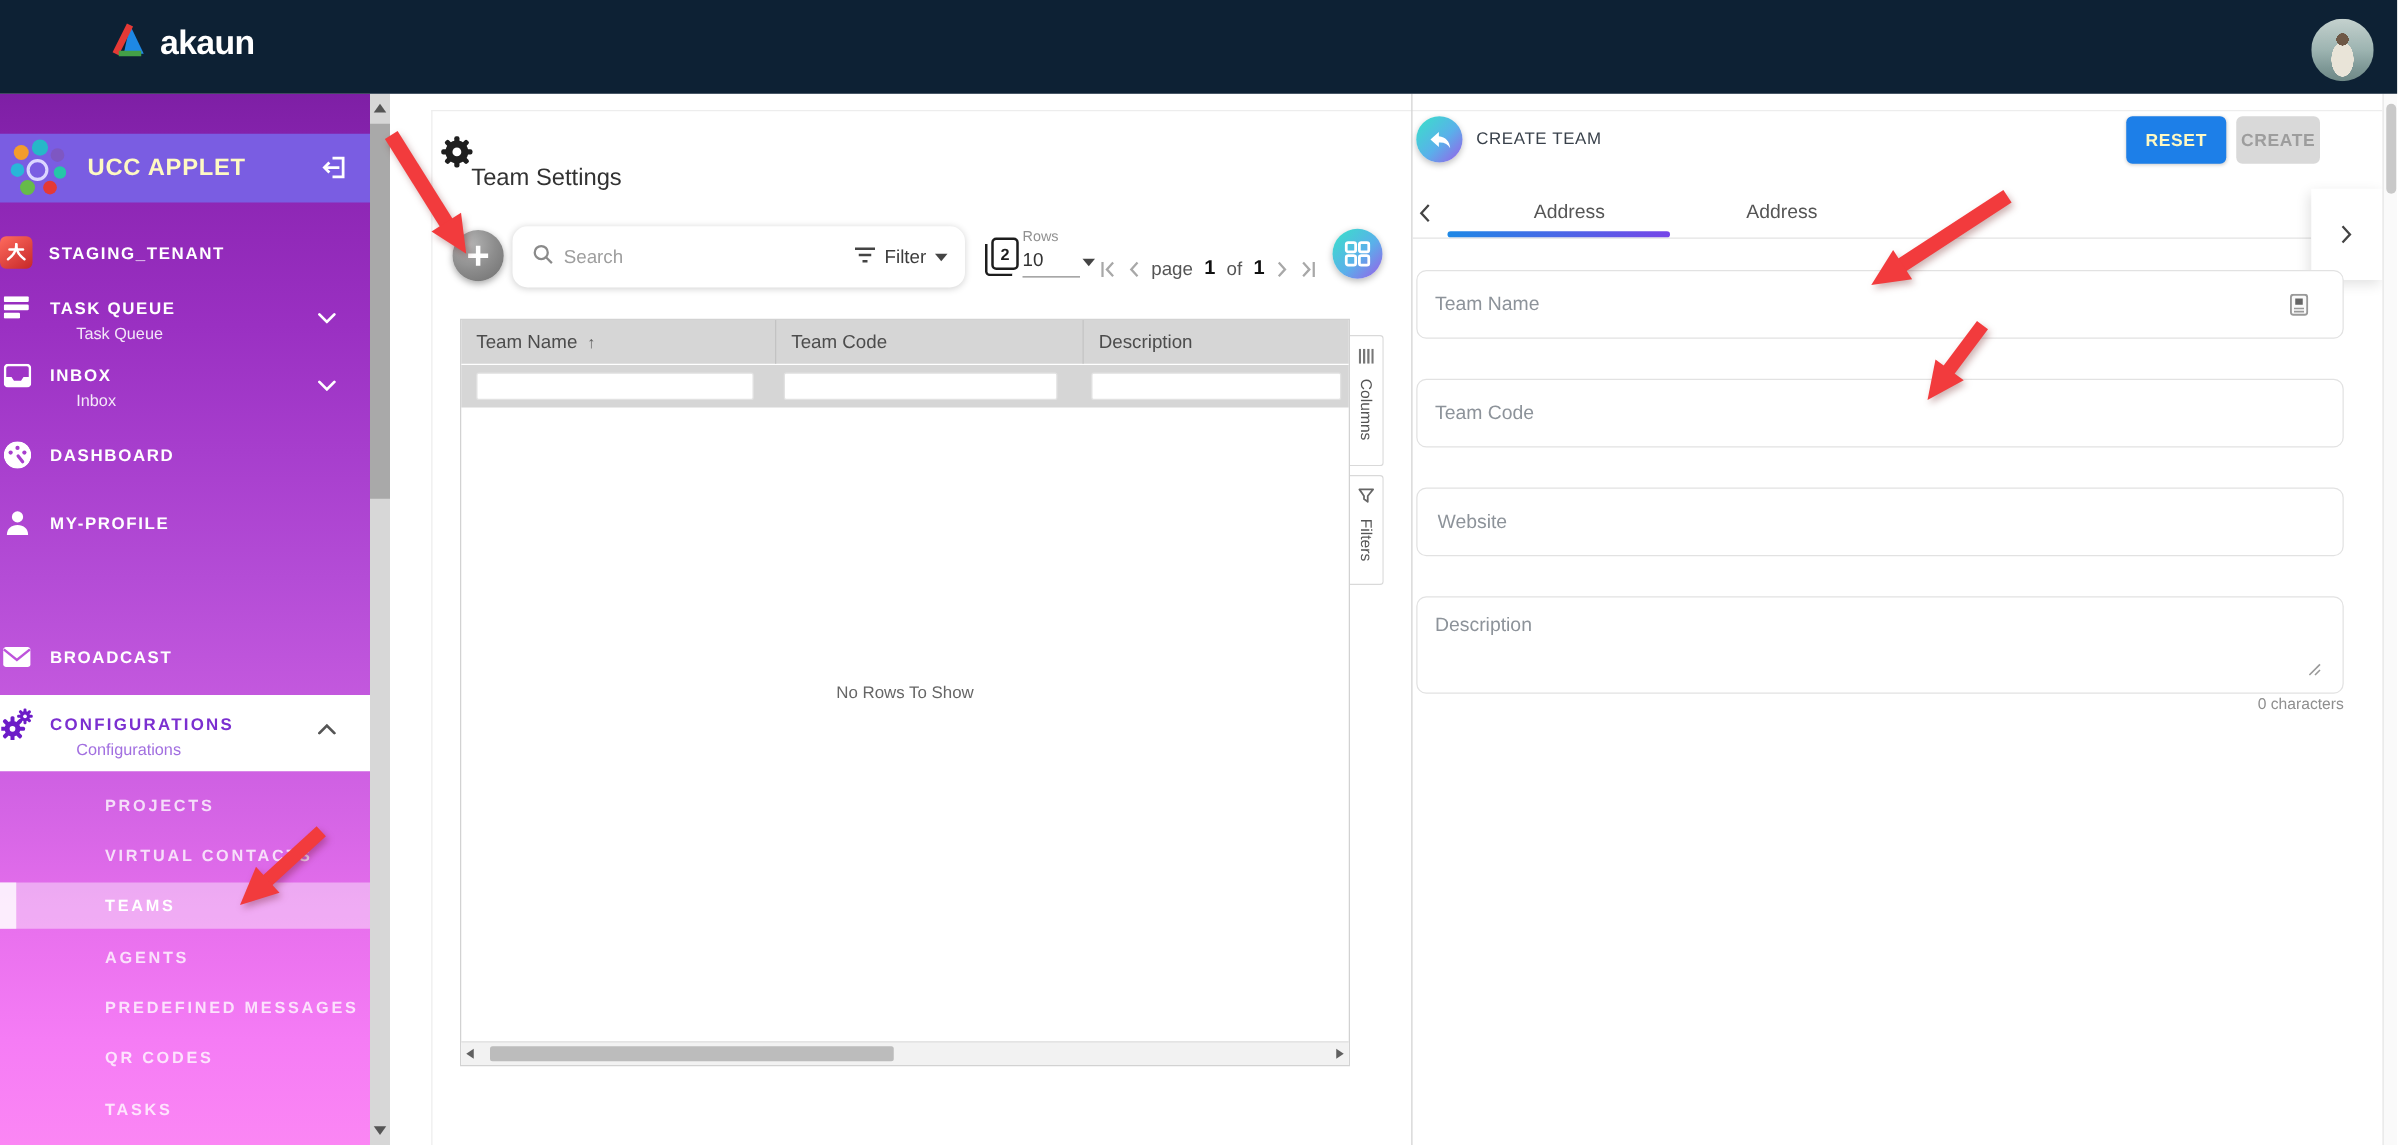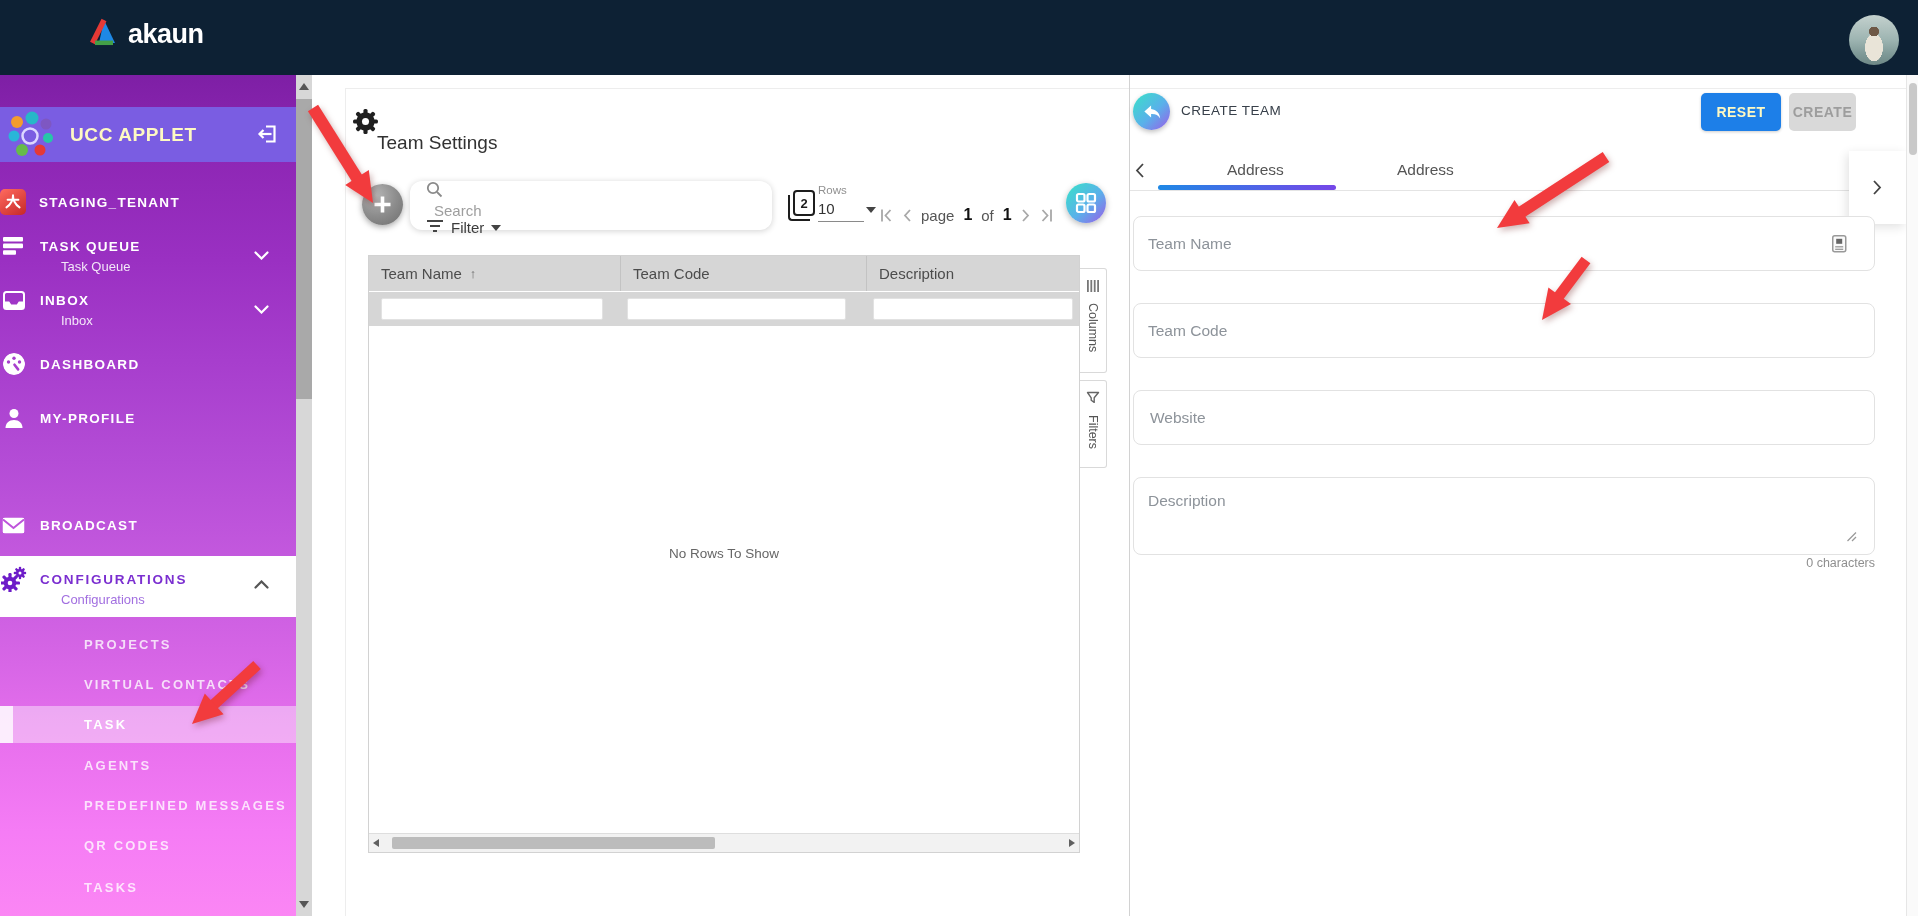--- a/index.html
+++ b/index.html
@@ -47,21 +47,21 @@
   
   .vline-card { position:absolute; left:345px; top:88px; width:1px; height:828px; background:#ededed; }
   .hline-card { position:absolute; left:345px; top:88px; width:1561px; height:1px; background:#ededed; }
   .page-title { position:absolute; left:377px; top:132px; font-size:19px; color:#323232; font-weight:500; }
   .title-gear { position:absolute; left:352px; top:108px; }
 
   .add-btn { position:absolute; left:362px; top:184px; width:41px; height:41px; border-radius:50%;
     background:radial-gradient(circle at 35% 28%, #b5b5b5, #8d8d8d 50%, #6e6e6e); box-shadow:0 2px 6px rgba(0,0,0,.35);
     display:flex; align-items:center; justify-content:center; cursor:pointer; border:none; }
   .search-box { position:absolute; left:410px; top:181px; width:362px; height:49px; background:#fff; border-radius:12px;
-    box-shadow:0 1px 6px rgba(0,0,0,.18); display:flex; padding:0 14px 0 16px;flex-direction:column; }
+    box-shadow:0 1px 6px rgba(0,0,0,.18); display:flex; align-items:center; padding:0 14px 0 16px; }
   .search-box input { flex:1; border:none; outline:none; font-size:15px; color:#333; margin-left:8px; font-family:"Liberation Sans", sans-serif; background:transparent; }
   .search-box input::placeholder { color:#9e9e9e; }
   .filter-btn { display:flex; align-items:center; gap:7px; cursor:pointer; color:#3c3c3c; font-size:15px; }
   .caret-down { width:0; height:0; border-left:5px solid transparent; border-right:5px solid transparent; border-top:6px solid #444; }
 
   .pager-ico { position:absolute; left:788px; top:190px; width:27px; height:31px; cursor:pointer; }
   .pager-ico::before { content:""; position:absolute; left:0; bottom:0; width:20px; height:24px; border-left:2.5px solid #1d1d1d; border-bottom:2.5px solid #1d1d1d; border-radius:0 0 0 4px; }
   .pager-front { position:absolute; right:0; top:0; width:22px; height:26px; border:2.5px solid #1d1d1d; border-radius:4px; background:#fff; display:flex; align-items:center; justify-content:center; font-size:13px; font-weight:bold; color:#1d1d1d; }
   .rows-lbl { position:absolute; left:818px; top:184px; font-size:11.5px; color:#909090; }
   .rows-select { position:absolute; left:818px; top:200px; width:46px; height:22px; border-bottom:1px solid #8a8a8a; font-size:15px; color:#333; cursor:pointer; }
@@ -279,21 +279,21 @@
       </span>
     </div>
 
     <div class="sub-item" style="top:555px;">
         <span>PROJECTS</span>
       </div>
     <div class="sub-item" style="top:595px;">
         <span>VIRTUAL CONTACTS</span>
       </div>
     <div class="sub-item active" style="top:631px;">
-        <span>TASK</span>
+        <span>TEAMS</span>
       </div>
     <div class="sub-item" style="top:716px;">
         <span>PREDEFINED MESSAGES</span>
       </div>
     <div class="sub-item" style="top:676px;">
         <span>AGENTS</span>
       </div>
     <div class="sub-item" style="top:756px;">
         <span>QR CODES</span>
       </div>

